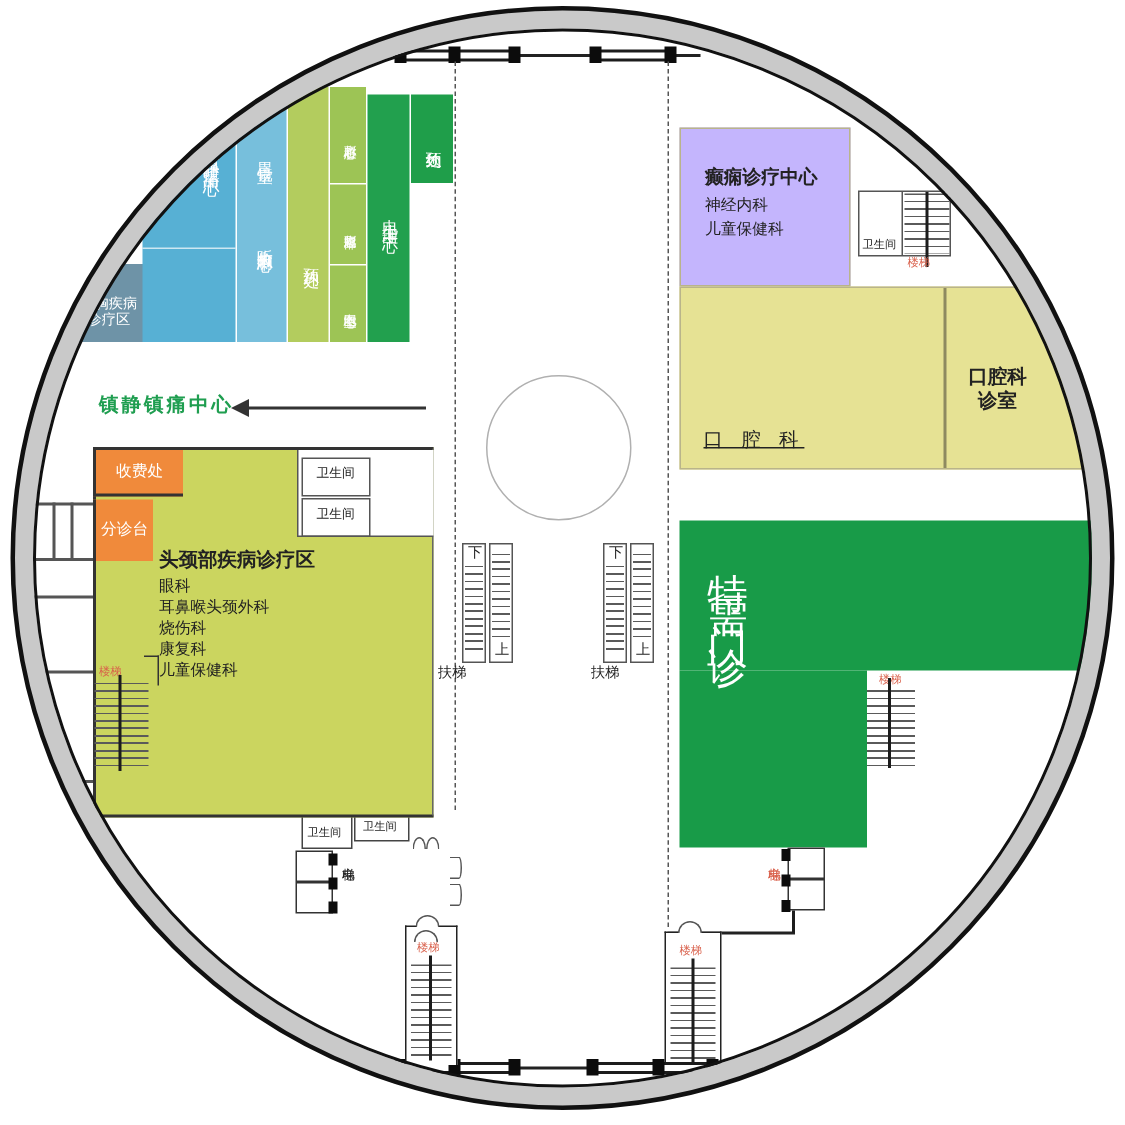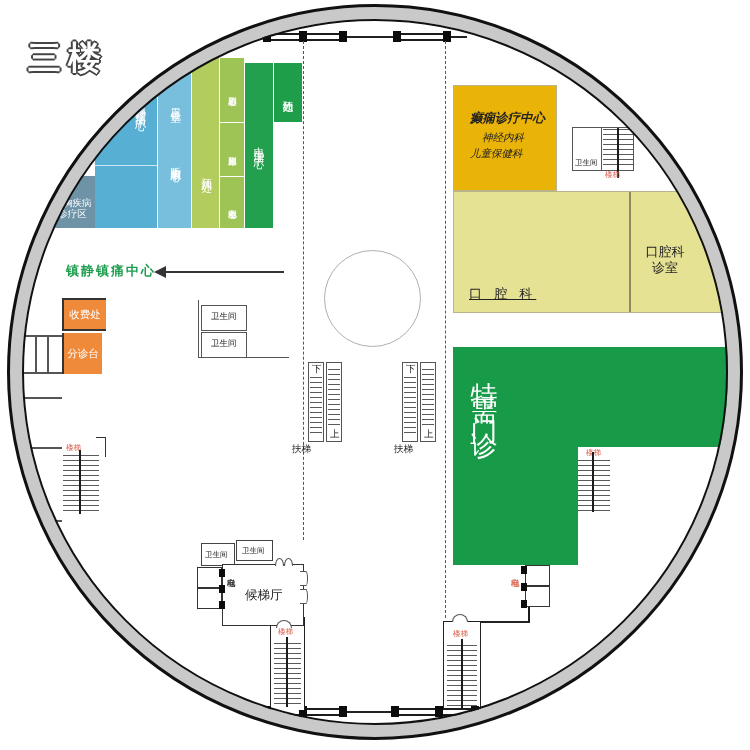--- a/index.html
+++ b/index.html
@@ -111,38 +111,38 @@
     <div class="abs track" style="left:402px;top:362px;width:16px;height:80px;">
       <span class="abs f9 dark" style="left:3px;top:1px;">下</span>
       <div class="abs rungs" style="left:1px;top:14px;right:1px;height:58px;"></div>
     </div>
     <div class="abs track" style="left:420px;top:362px;width:16px;height:80px;">
       <div class="abs rungs" style="left:1px;top:6px;right:1px;height:58px;"></div>
       <span class="abs f9 dark" style="left:3px;bottom:1px;">上</span>
     </div>
     <span class="abs f9 dark" style="left:394px;top:444px;">扶梯</span>
 
-    <div class="room" style="left:453px;top:85px;width:104px;height:106px;background:#eab308;border:1px solid #b9b48a;font-style:italic;">
+    <div class="room" style="left:453px;top:85px;width:114px;height:106px;background:#c4b5fd;border:1px solid #b9b48a;">
       <div class="abs f12 b dark" style="left:16px;top:24px;">癫痫诊疗中心</div>
-      <div class="abs f10 dark" style="left:28px;top:45px;">神经内科</div>
+      <div class="abs f10 dark" style="left:16px;top:45px;">神经内科</div>
       <div class="abs f10 dark" style="left:16px;top:61px;">儿童保健科</div>
     </div>
 
     <div class="abs" style="left:572px;top:127px;width:62px;height:44px;border:1px solid #555;background:#fff;">
       <div class="abs" style="left:28px;top:0;width:1px;height:100%;background:#555;"></div>
       <span class="abs f7 dark" style="left:2px;bottom:3px;">卫生间</span>
       <div class="abs rungs" style="left:30px;top:1px;width:30px;height:40px;"></div>
       <div class="abs vline" style="left:44px;top:0px;width:2px;height:50px;"></div>
     </div>
     <span class="abs f7 red" style="left:605px;top:171px;">楼梯</span>
 
     <div class="room" style="left:453px;top:191px;width:271px;height:122px;background:#E6E294;border:1px solid #b9b48a;">
       <span class="abs f13 dark" style="left:15px;bottom:10px;letter-spacing:4px;text-decoration:underline;">口 腔 科</span>
       <div class="abs" style="left:175px;top:0;width:1.5px;height:100%;background:#8e8a60;"></div>
-      <div class="abs f13 dark" style="left:180px;top:52px;width:62px;text-align:center;">
+      <div class="abs f13 dark" style="left:180px;top:52px;width:62px;text-align:center;font-weight:bold;">
         <span>口腔科</span><br>
         <span>诊室</span>
       </div>
     </div>
 
     <div class="room" style="left:453px;top:347px;width:280px;height:100px;background:#189B48;"></div>
     <div class="room" style="left:453px;top:447px;width:125px;height:118px;background:#189B48;"></div>
     <span class="abs v wt" style="left:466px;top:360px;font-size:27px;letter-spacing:17px;">特需门诊</span>
 
     <span class="abs f7 red" style="left:586px;top:449px;">楼梯</span>
@@ -182,47 +182,52 @@
     </div>
     <div class="abs arc" style="left:277px;top:610px;width:16px;height:8px;"></div>
 
     <div class="abs" style="left:201px;top:543px;width:34px;height:23px;border:1px solid #444;background:#fff;">
       <span class="abs f7 dark" style="left:3px;top:7px;">卫生间</span>
     </div>
     <div class="abs" style="left:236px;top:540px;width:37px;height:21px;border:1px solid #444;background:#fff;">
       <span class="abs f7 dark" style="left:5px;top:6px;">卫生间</span>
     </div>
 
-    <div class="abs" style="left:222px;top:564px;width:82px;height:62px;border:1.6px solid #333;background:#fff;">
-      <span class="abs f12 dark" style="left:22px;top:22px;">候梯厅</span>
-    </div>
     <div class="abs arc" style="left:275px;top:558px;width:9px;height:8px;"></div>
     <div class="abs arc" style="left:284px;top:558px;width:9px;height:8px;"></div>
     <div class="abs arc-r" style="left:300px;top:571px;width:8px;height:15px;"></div>
     <div class="abs arc-r" style="left:300px;top:589px;width:8px;height:15px;"></div>
     <div class="abs arc" style="left:276px;top:620px;width:16px;height:8px;"></div>
 
     <div class="abs" style="left:197px;top:567px;width:25px;height:21px;border:1px solid #333;background:#fff;"></div>
     <div class="abs" style="left:197px;top:588px;width:25px;height:21px;border:1px solid #333;background:#fff;"></div>
     <div class="abs post" style="left:219px;top:569px;width:6px;height:8px;"></div>
     <div class="abs post" style="left:219px;top:585px;width:6px;height:8px;"></div>
     <div class="abs post" style="left:219px;top:601px;width:6px;height:8px;"></div>
     <span class="abs v f8 dark" style="left:226px;top:572px;">电梯</span>
 
+    <div class="room" style="left:62px;top:298px;width:227px;height:247px;background:#CBD55F;border:2px solid #333;border-right:1px solid #666;">
+      <div class="abs f13 b dark" style="left:42px;top:66px;">头颈部疾病诊疗区</div>
+      <div class="abs f10 dark" style="left:42px;top:85px;">眼科</div>
+      <div class="abs f10 dark" style="left:42px;top:99px;">耳鼻喉头颈外科</div>
+      <div class="abs f10 dark" style="left:42px;top:113px;">烧伤科</div>
+      <div class="abs f10 dark" style="left:42px;top:127px;">康复科</div>
+      <div class="abs f10 dark" style="left:42px;top:141px;">儿童保健科</div>
+    </div>
 
     <div class="abs" style="left:198px;top:300px;width:91px;height:58px;background:#fff;border-bottom:1px solid #555;border-left:1px solid #555;">
       <div class="abs" style="left:2px;top:5px;width:46px;height:26px;border:1px solid #555;">
         <span class="abs f8 dark" style="left:9px;top:6px;">卫生间</span>
       </div>
       <div class="abs" style="left:2px;top:32px;width:46px;height:26px;border:1px solid #555;">
         <span class="abs f8 dark" style="left:9px;top:6px;">卫生间</span>
       </div>
     </div>
 
-    <div class="room ctr wt f10" style="left:62px;top:298px;width:44px;height:33px;background:#F08A3B;border:2px solid #333;border-right:none;">
+    <div class="room ctr wt f10" style="left:62px;top:298px;width:60px;height:33px;background:#F08A3B;border:2px solid #333;border-right:none;">
       <span>收费处</span>
     </div>
     <div class="room ctr wt f10" style="left:62px;top:333px;width:40px;height:41px;background:#F08A3B;border-left:2px solid #333;">
       <span>分诊台</span>
     </div>
 
     <span class="abs f7 red" style="left:66px;top:444px;">楼梯</span>
     <div class="abs rungs" style="left:63px;top:455px;width:36px;height:56px;"></div>
     <div class="abs vline" style="left:79px;top:450px;width:2px;height:64px;"></div>
     <div class="abs" style="left:96px;top:437px;width:10px;height:20px;border-top:1.5px solid #333;border-right:1.5px solid #333;"></div>
@@ -236,15 +241,14 @@
     <div class="abs" style="left:48px;top:520px;width:14px;height:1.5px;background:#555;"></div>
 
     <span class="abs f13 b" style="left:66px;top:263px;color:#1F9E50;letter-spacing:2px;">镇静镇痛中心</span>
     <div class="abs" style="left:165px;top:271px;width:119px;height:1.5px;background:#333;"></div>
     <div class="abs" style="left:154px;top:266px;width:0;height:0;border-top:6px solid transparent;border-bottom:6px solid transparent;border-right:12px solid #333;"></div>
 
   </div>
 
   <div class="abs" style="left:22px;top:19px;width:706px;height:706px;border:2px solid #111;border-radius:50%;"></div>
 
-  <div class="abs" id="floor-title" style="left:28px;top:36px;">三楼</div>
 
 </div>
 
 </body></html>

